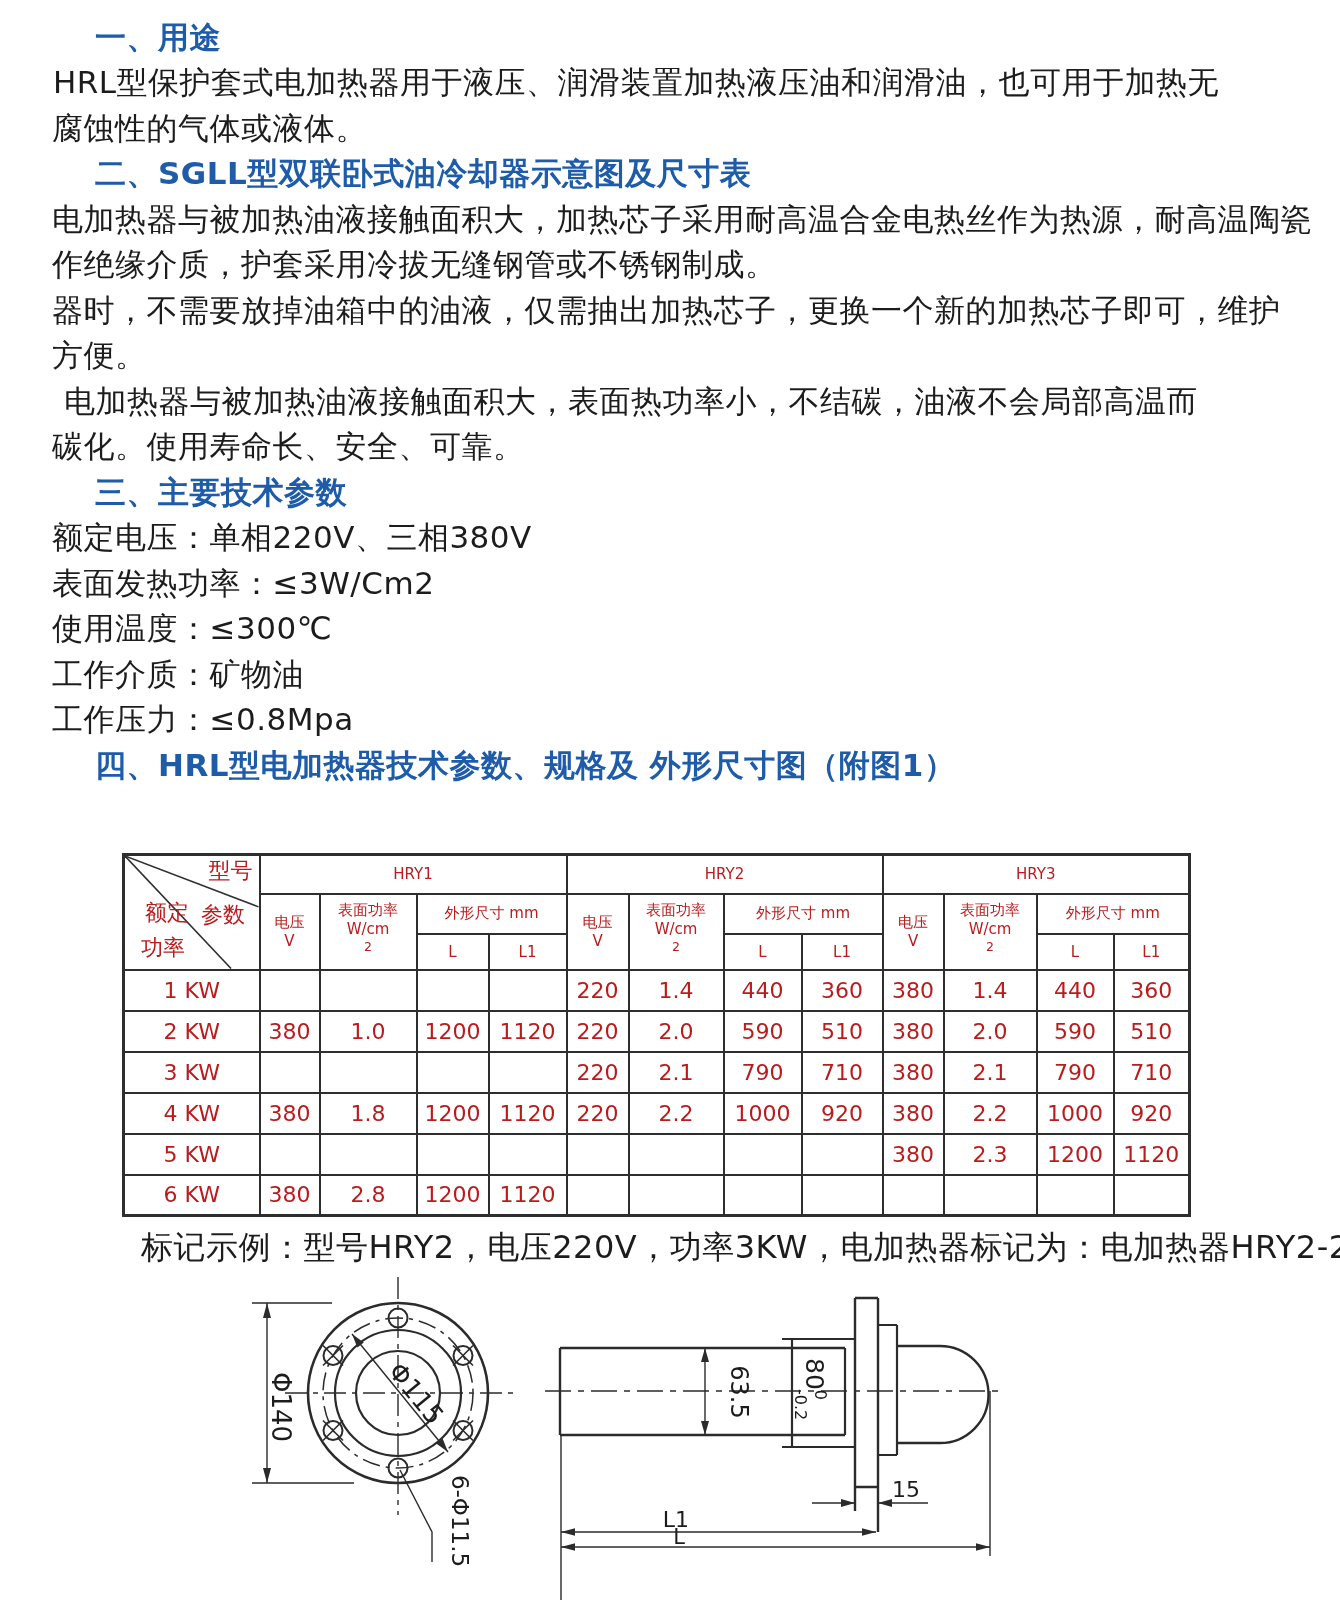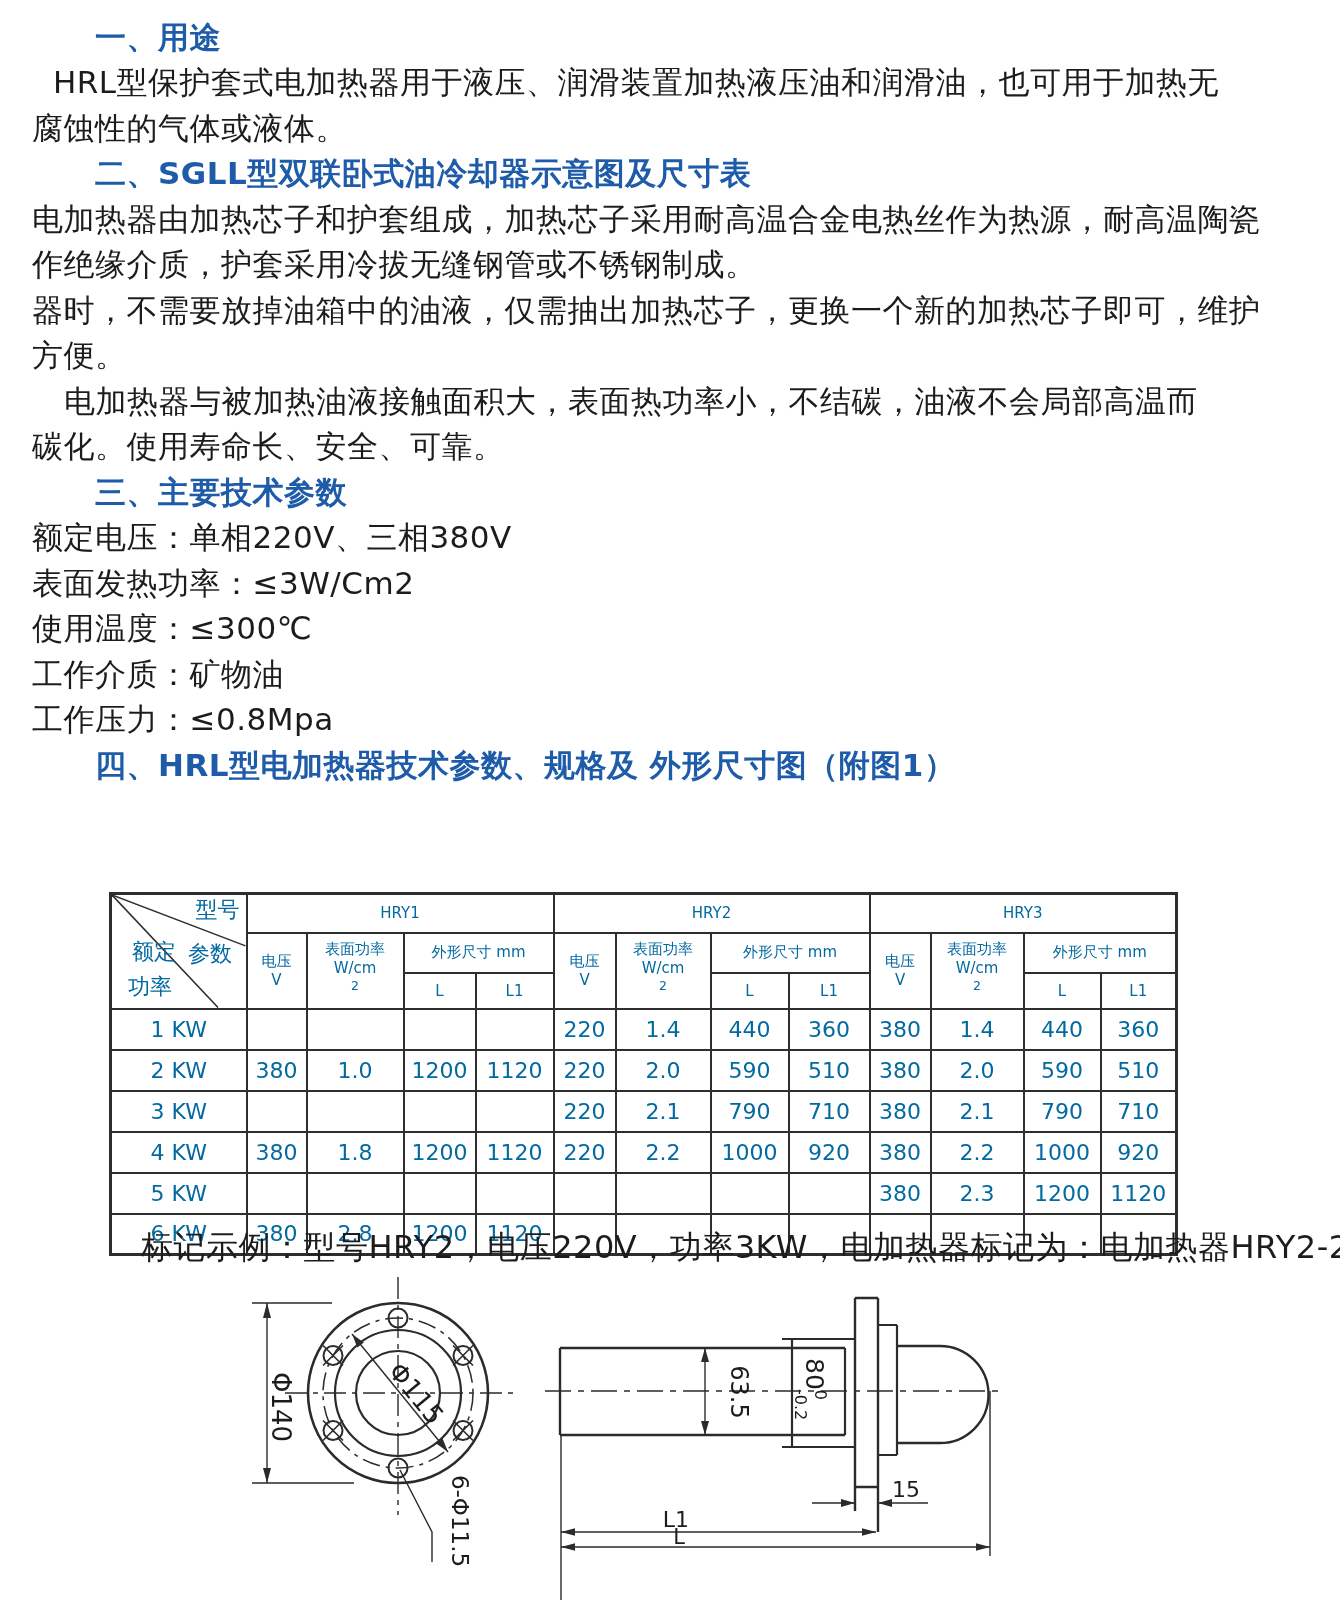--- a/index.html
+++ b/index.html
@@ -5,30 +5,30 @@
   html,body{margin:0;padding:0;background:#e8e8e8;}
   .page{
     position:relative;width:1340px;height:1600px;margin:0 auto;
     background:#ffffff;overflow:hidden;
     font-family:"DejaVu Sans","Liberation Sans",sans-serif;
     color:#1c1c1c;
   }
   
   .textblock{position:absolute;left:0;top:15px;width:1340px;}
   .tline{height:45.5px;display:flex;align-items:center;font-size:31px;letter-spacing:0.5px;white-space:nowrap;}
-  .tline.flush{padding-left:32px;}
+  .tline.flush{padding-left:32px;margin-left:20px;}
   .tline.indent{padding-left:53px;}
   .tline.indent2{padding-left:64px;}
   .tline.heading{padding-left:95px;color:#1e5ca9;font-weight:bold;}
   
   table.spec{
-    position:absolute;left:109px;top:853px;width:1066px;
+    position:absolute;left:122px;top:853px;width:1066px;
     border-collapse:collapse;table-layout:fixed;
     border:3px solid #2e2e2e;
-    font-size:22px;color:#0369a1;margin-top:39px;
+    font-size:22px;color:#b91c1c;
   }
   table.spec th,table.spec td{
     border:2px solid #2e2e2e;text-align:center;vertical-align:middle;
     font-weight:normal;padding:0;overflow:hidden;
   }
   table.spec .r1{height:39px;}
   table.spec .r2{height:40px;}
   table.spec .r3{height:36px;}
   table.spec tbody tr{height:41px;}
   table.spec th{font-size:15px;}
@@ -48,21 +48,21 @@
 </head>
 <body>
 
 <div class="page">
 
   <div class="textblock">
     <div class="tline heading">一、用途</div>
     <div class="tline indent">HRL型保护套式电加热器用于液压、润滑装置加热液压油和润滑油，也可用于加热无</div>
     <div class="tline flush">腐蚀性的气体或液体。</div>
     <div class="tline heading">二、SGLL型双联卧式油冷却器示意图及尺寸表</div>
-    <div class="tline flush">电加热器由加热芯子和护套组成，加热芯子采用耐高温合金电热丝作为热源，耐高温陶瓷</div>
+    <div class="tline flush">电加热器与被加热油液接触面积大，加热芯子采用耐高温合金电热丝作为热源，耐高温陶瓷</div>
     <div class="tline flush">作绝缘介质，护套采用冷拔无缝钢管或不锈钢制成。</div>
     <div class="tline flush">器时，不需要放掉油箱中的油液，仅需抽出加热芯子，更换一个新的加热芯子即可，维护</div>
     <div class="tline flush">方便。</div>
     <div class="tline indent2">电加热器与被加热油液接触面积大，表面热功率小，不结碳，油液不会局部高温而</div>
     <div class="tline flush">碳化。使用寿命长、安全、可靠。</div>
     <div class="tline heading">三、主要技术参数</div>
     <div class="tline flush">额定电压：单相220V、三相380V</div>
     <div class="tline flush">表面发热功率：≤3W/Cm2</div>
     <div class="tline flush">使用温度：≤300℃</div>
     <div class="tline flush">工作介质：矿物油</div>

